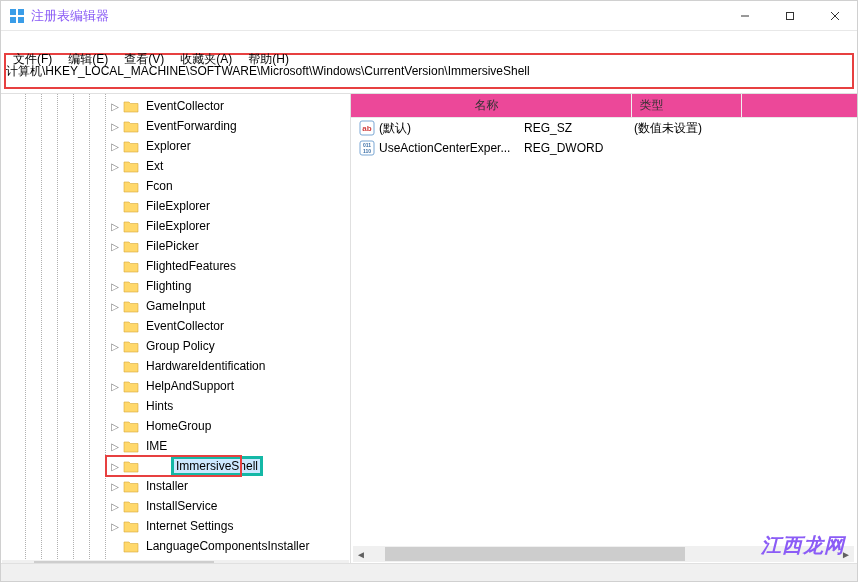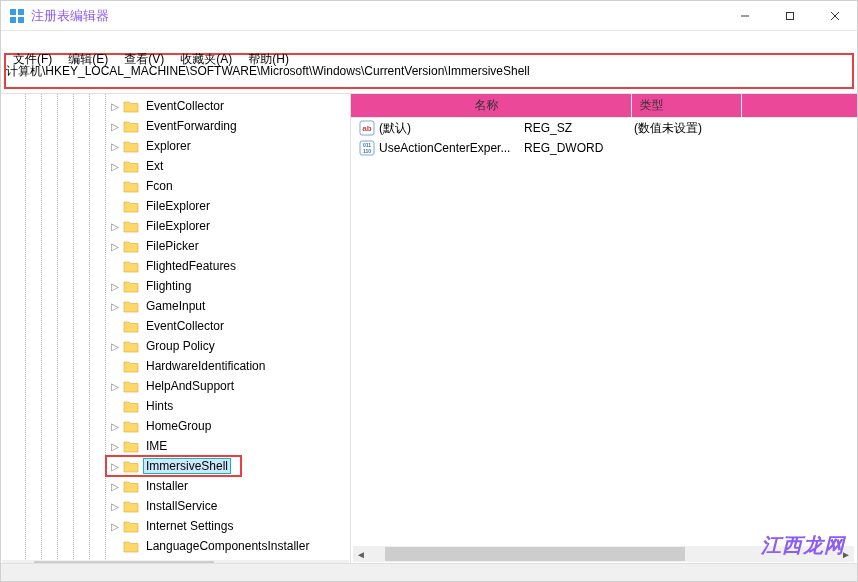--- a/index.html
+++ b/index.html
@@ -27,21 +27,21 @@
 
     
     .tree { padding-top: 2px; }
     .tree-lines { position: absolute; left: 0; top: 0; bottom: 0; pointer-events:none; }
     .tree-lines .vline { position: absolute; top: 0; bottom: 0; width: 0; border-left: 1px dotted #b0b0b0; }
     .tree-item { display: flex; align-items: center; height: 20px; padding-left: 108px; white-space: nowrap; cursor: default; }
     .tree-item .expander { width: 12px; display: inline-flex; justify-content: center; color: #808080; font-size: 10px; margin-right: 0px; }
     .tree-item .expander.empty { visibility: hidden; }
     .tree-item .folder-icon { width: 16px; height: 14px; margin: 0 4px 0 2px; flex-shrink: 0; }
     .tree-item .label { padding: 1px 3px; }
-    .tree-item.selected .label { background: #cce8ff; border: 1px solid #14b8a6; padding: 0 2px; }
+    .tree-item.selected .label { background: #cce8ff; border: 3px solid #14b8a6; padding: 0 2px; margin-left: 28px; }
     .tree-item.highlighted { position: relative; }
     .tree-item.highlighted::after { content:''; position:absolute; left:104px; right:108px; top:-1px; bottom:-1px; border:2px solid #e74040; pointer-events:none; }
 
     
     .list-header { display: flex; height: 24px; border-bottom: 1px solid #e8e8e8; background: #ec4899; justify-content: center; }
     .list-header .col { display: flex; align-items: center; padding: 0 8px; font-size: 12px; color: #333; border-right: 1px solid #f0f0f0; }
     .col-name { width: 165px; }
     .col-type { width: 110px; }
     .col-data { flex: 1; }
     .list-row { display: flex; height: 20px; align-items: center; }

